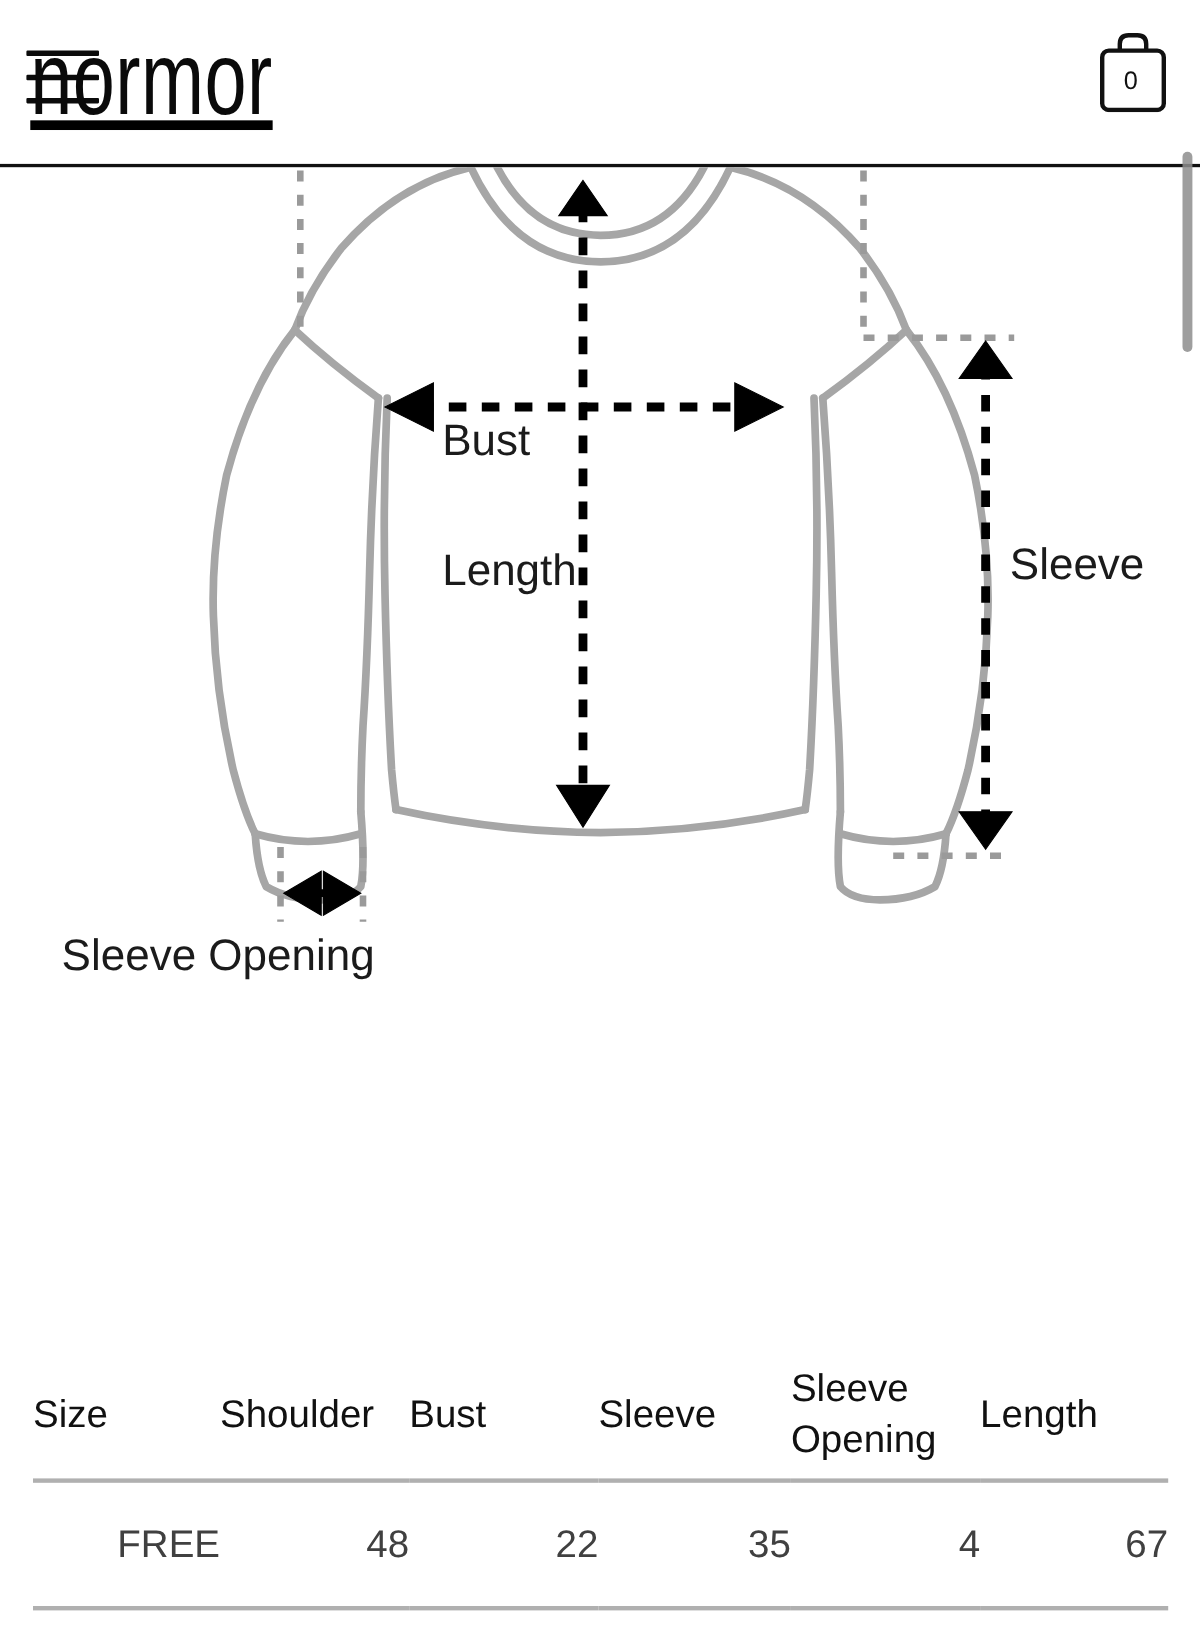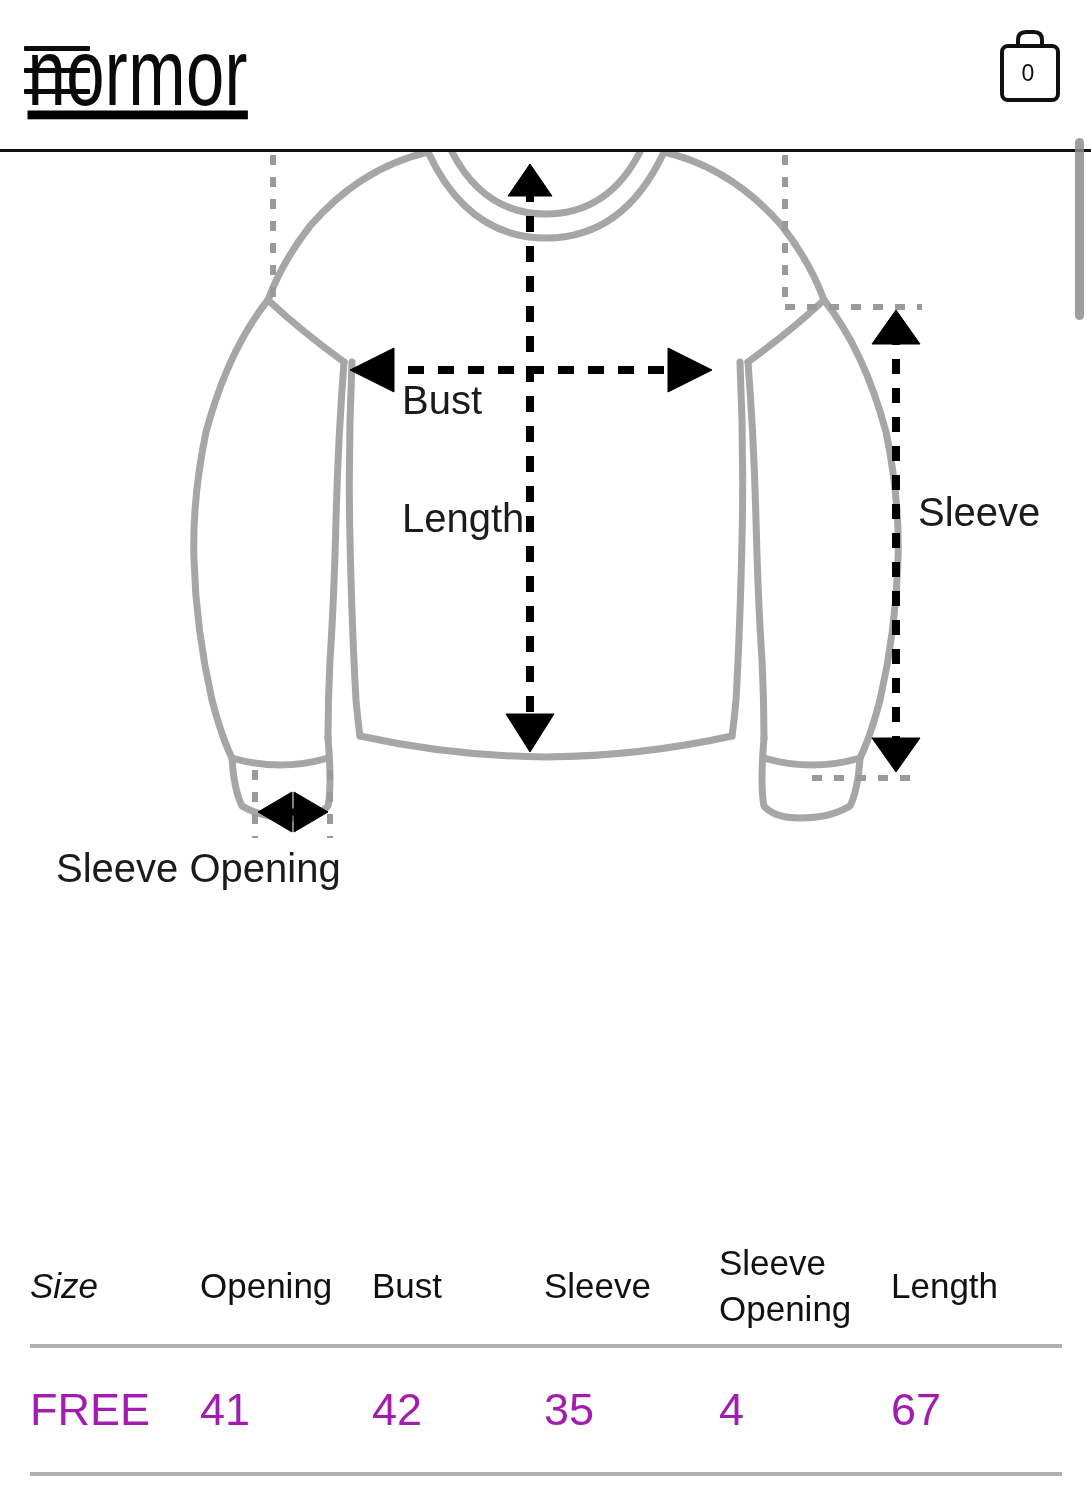--- a/index.html
+++ b/index.html
@@ -138,28 +138,28 @@
     font-size: 35px;
     font-weight: 400;
     color: #111111;
     text-align: left;
     padding: 0 0 12px 0;
     vertical-align: middle;
     line-height: 1.32;
     border-bottom: 4px solid #b0b0b0;
   }
   #size-table td {
-    font-size: 45px;
+    font-size: 35px;
     font-weight: 400;
-    color: #a21caf;
-    text-align: left;
+    color: #404040;
+    text-align: right;
     padding: 36px 0 36px 0;
     border-bottom: 4px solid #b0b0b0;
   }
-  .col-size     { width: 170px; font-style: italic; }
+  .col-size     { width: 170px; }
   .col-shoulder { width: 172px; }
   .col-bust     { width: 172px; }
   .col-sleeve   { width: 175px; }
   .col-sleeveop { width: 172px; }
   .col-length   { width: 171px; }
 </style>
 </head>
 <body>
 
 <div id="page">
@@ -275,32 +275,32 @@
       <text class="diag-label" x="402" y="532">Length</text>
       <text class="diag-label" x="918" y="526">Sleeve</text>
       <text class="diag-label" x="56" y="882">Sleeve Opening</text>
     </svg>
   </div>
 
   <table id="size-table">
     <thead>
       <tr>
         <th class="col-size">Size</th>
-        <th class="col-shoulder">Opening</th>
+        <th class="col-shoulder">Shoulder</th>
         <th class="col-bust">Bust</th>
         <th class="col-sleeve">Sleeve</th>
         <th class="col-sleeveop">Sleeve Opening</th>
         <th class="col-length">Length</th>
       </tr>
     </thead>
     <tbody>
       <tr>
         <td>FREE</td>
-        <td>41</td>
-        <td>42</td>
+        <td>48</td>
+        <td>22</td>
         <td>35</td>
         <td>4</td>
         <td>67</td>
       </tr>
     </tbody>
   </table>
 
 </div>
 
 </body></html>

